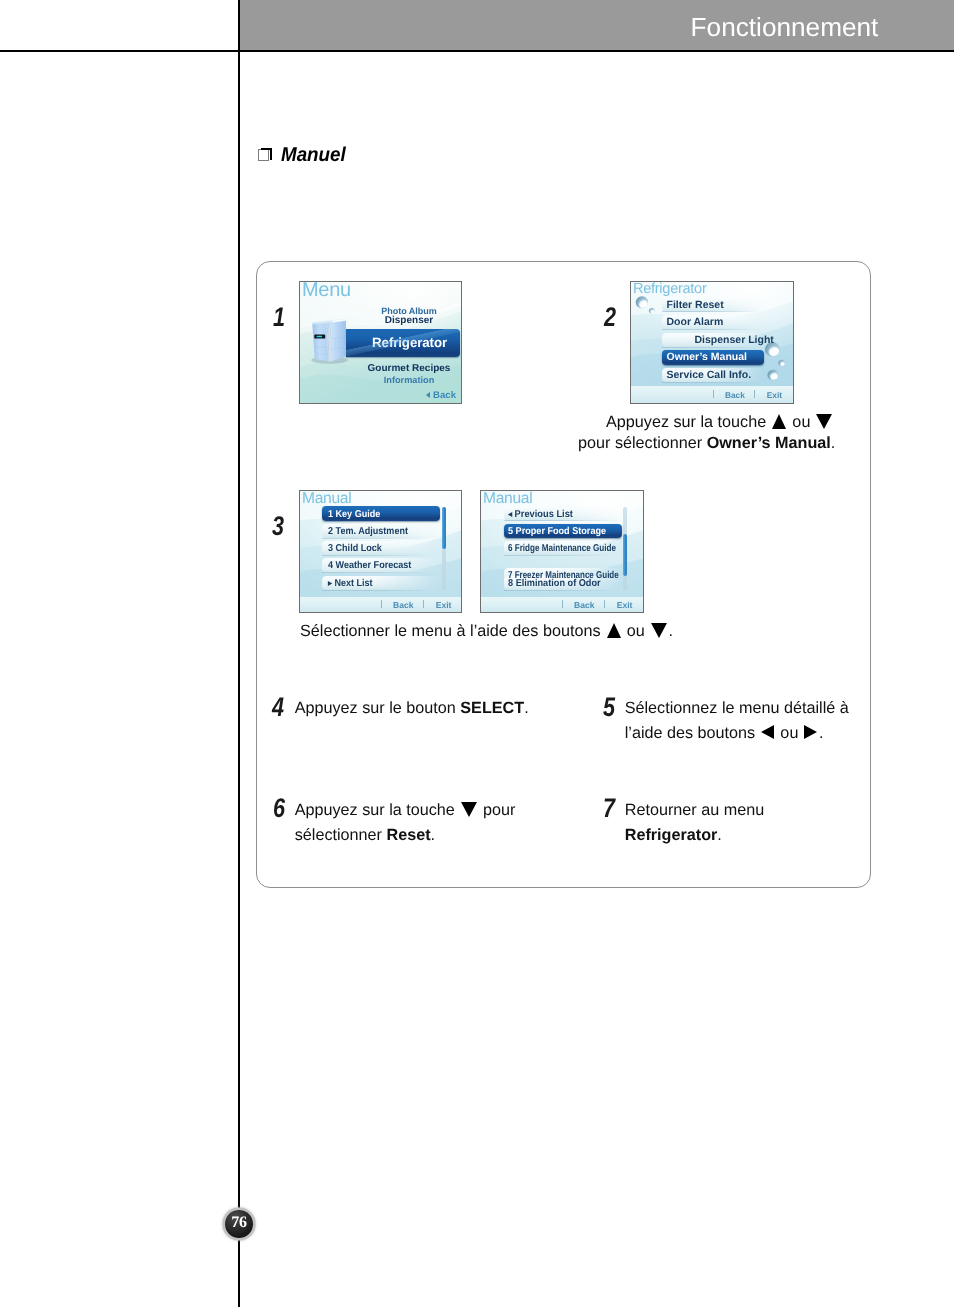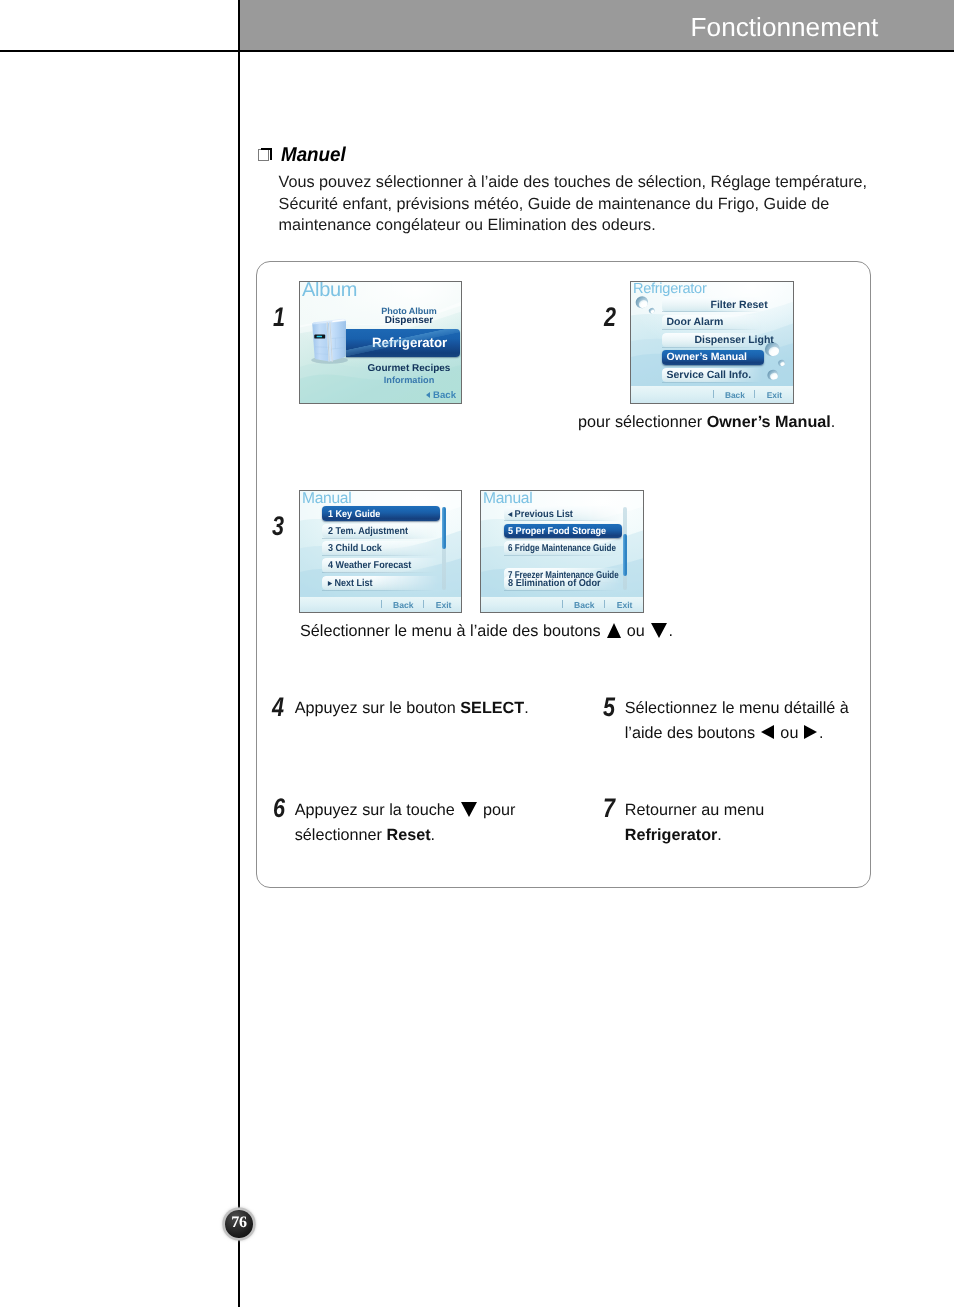--- a/index.html
+++ b/index.html
@@ -127,35 +127,34 @@
 
 <div class="page">
 
   <div class="hdr-band"></div>
   <div class="hdr-title">Fonctionnement</div>
   <div class="hdr-rule"></div>
   <div class="spine"></div>
 
   <div class="sec-bullet"></div>
   <div class="sec-title">Manuel</div>
-  <div class="sec-para">Vous pouvez sélectionner à l’aide des touches de sélection, Réglage température, Sécurité enfant, prévisions météo, Guide de maintenance du Frigo, Guide de maintenance congélateur ou Elimination des odeurs.</div>
 
   <div class="box"></div>
 
   <div class="stepnum" style="left:272.5px;top:303.5px;">1</div>
 
   <div class="lcd" id="lcd1" style="left:299px;top:281px;width:163px;height:123px;">
     <div class="bg s1bg"></div>
     <svg class="bg" viewBox="0 0 163 123" preserveAspectRatio="none">
       <path d="M0,46 C36,36 70,50 110,40 C134,34 150,28 163,24 L163,0 L0,0 Z" fill="#ffffff" opacity=".55"></path>
       <path d="M0,52 C40,44 66,58 104,48 C132,41 150,34 163,30 L163,20 C148,26 128,34 100,40 C64,48 36,36 0,44 Z" fill="#ffffff" opacity=".45"></path>
       <path d="M0,86 C34,74 62,94 100,88 C130,83 148,76 163,72 L163,123 L0,123 Z" fill="#bfe3e0" opacity=".40"></path>
       <path d="M0,98 C34,86 62,104 100,98 C130,93 148,88 163,84 L163,123 L0,123 Z" fill="#a9dcd8" opacity=".35"></path>
     </svg>
-    <div class="lcd-title" style="left:2px;top:-3.5px;font-size:20px;">Album</div>
+    <div class="lcd-title" style="left:2px;top:-3.5px;font-size:20px;">Menu</div>
 
     <svg style="position:absolute;left:9.6px;top:32.8px;width:38px;height:51px;" viewBox="0 0 66 80">
       <defs>
         <linearGradient id="fgL" x1="0" y1="0" x2="1" y2="0">
           <stop offset="0" stop-color="#9fc5ec"></stop>
             <stop offset=".42" stop-color="#c2dcf7"></stop>
           <stop offset="1" stop-color="#aed0f2"></stop>
         </linearGradient>
         <linearGradient id="fgR" x1="0" y1="0" x2="1" y2="0">
           <stop offset="0" stop-color="#cfe5fb"></stop>
@@ -247,21 +246,21 @@
         <ellipse cx="153.3" cy="83" rx="2.3" ry="2.0" fill="url(#dropIn)" transform="rotate(-22 153.3 83)"></ellipse>
       </g>
       <g>
         <ellipse cx="143.5" cy="94" rx="5.5" ry="5.1" fill="url(#drop)" transform="rotate(-22 143.5 94)"></ellipse>
         <ellipse cx="144.7" cy="95.5" rx="3.9" ry="3.3" fill="url(#dropIn)" transform="rotate(-22 144.7 95.5)"></ellipse>
       </g>
     </svg>
     <div class="lcd-title" style="left:2px;top:-1px;font-size:14.6px;">Refrigerator</div>
     <div class="r-rows">
         <div class="lcd-row" style="left: 30.5px; top: 15.4px; width: 102px; height: 14.6px;">
-          <span style="font-size: 10.5px; left: 5px; margin-left: 44px;">Filter Reset</span>
+          <span style="font-size: 10.5px; left: 5px;">Filter Reset</span>
         </div>
         <div class="lcd-row" style="left: 30.5px; top: 33px; width: 102px; height: 14.6px;">
           <span style="font-size: 10.5px; left: 5px;">Door Alarm</span>
         </div>
         <div class="lcd-row" style="left: 30.5px; top: 50.6px; width: 102px; height: 14.6px;">
           <span style="font-size: 10.5px; left: 5px; margin-left: 28px;">Dispenser Light</span>
         </div>
         <div class="lcd-row sel" style="left: 30.5px; top: 68.2px; width: 102px; height: 14.6px;">
           <span style="font-size: 10.5px; left: 5px;">Owner’s Manual</span>
         </div>
@@ -271,20 +270,21 @@
       </div>
     <div class="lcd-foot" style="height:17px;">
       <div class="lcd-sep" style="left:82px;top:4.2px;height:8.2px;"></div>
       <div class="fb" style="left:93.9px;top:4.2px;font-size:8.4px;">Back</div>
       <div class="lcd-sep" style="left:122.8px;top:4.2px;height:8.2px;"></div>
       <div class="fb" style="left:135.7px;top:4.2px;font-size:8.4px;">Exit</div>
     </div>
   </div>
 
   <div class="cap" style="left:578px;top:411.5px;width:270px;">
+    <div style="padding-left:28px;"><span>Appuyez sur la touche </span><span class="tri up">▲</span><span> ou </span><span class="tri down">▼</span></div>
     <div style="padding-left:0px;"><span>pour sélectionner </span><b>Owner’s Manual</b><span>.</span></div>
   </div>
 
   <div class="stepnum" style="left:272.2px;top:512.5px;">3</div>
 
   <div class="lcd" id="lcd3" style="left:299px;top:490px;width:163px;height:123px;">
     <div class="bg s3bg"></div>
     <svg class="bg" viewBox="0 0 163 123" preserveAspectRatio="none">
       <path d="M0,30 C38,24 72,38 110,30 C136,25 150,20 163,16 L163,0 L0,0 Z" fill="#ffffff" opacity=".55"></path>
       <path d="M0,58 C40,50 70,64 110,56 C138,50 150,44 163,40 L163,123 L0,123 Z" fill="#bfe0ee" opacity=".4"></path>

